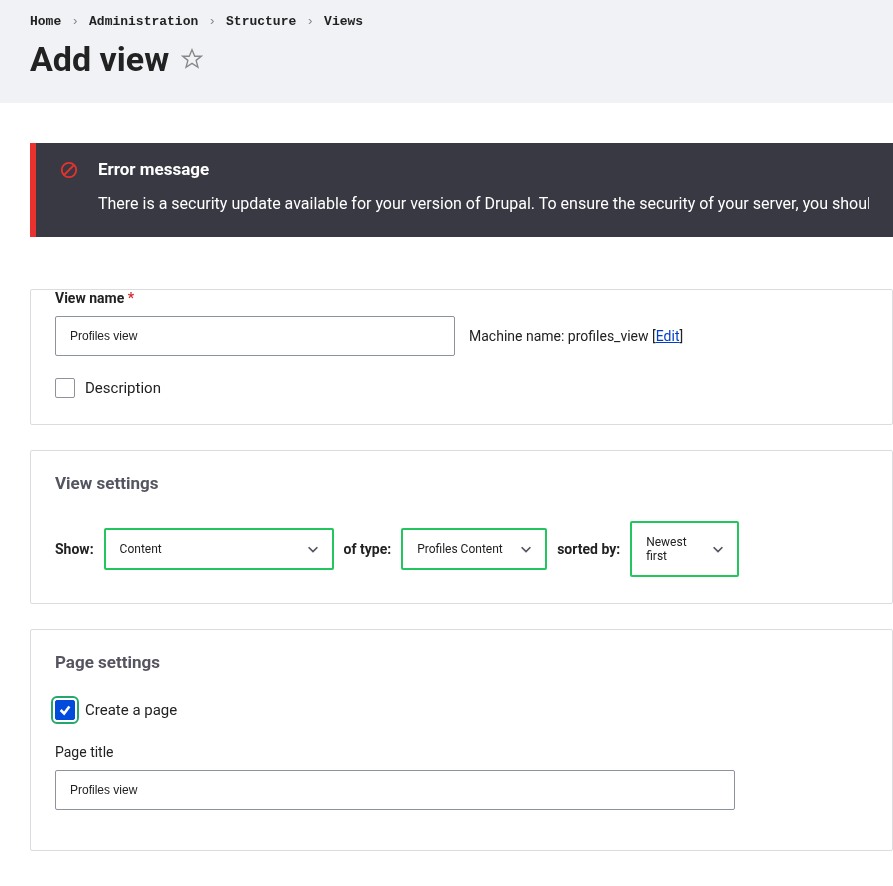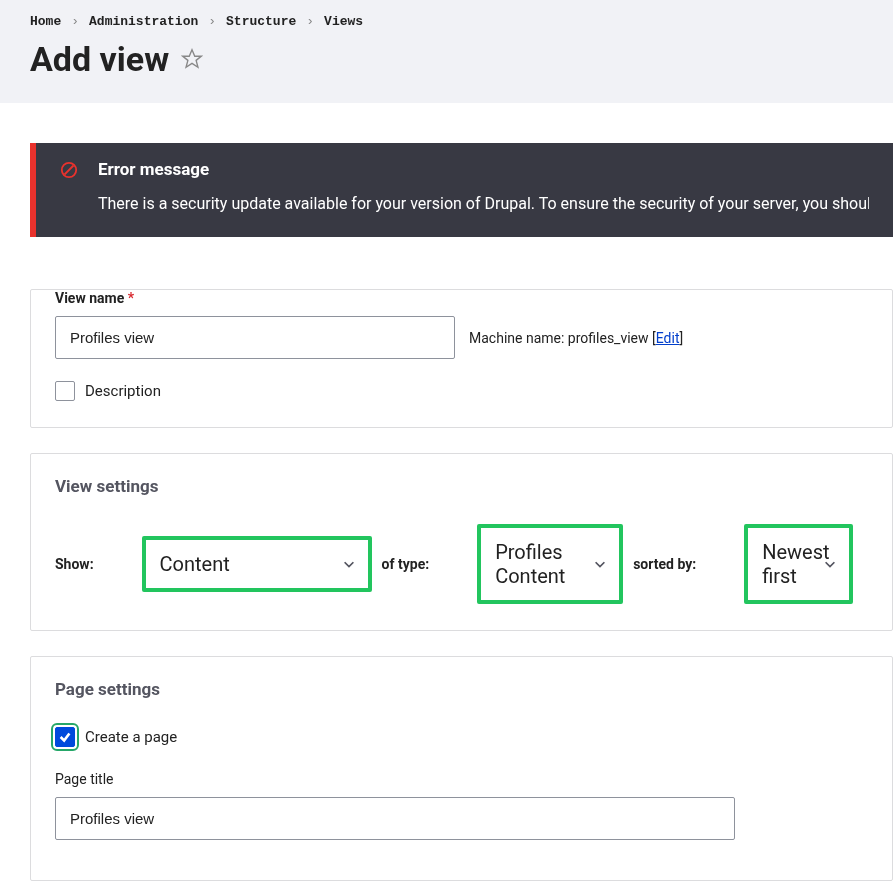--- a/index.html
+++ b/index.html
@@ -95,21 +95,21 @@
       font-weight: 700;
       color: #222;
       display: block;
       margin-bottom: 10px;
     }
     .required-star { color: #d8292f; }
     .text-input {
       border: 1px solid #8e929c;
       border-radius: 2px;
       padding: 12px 14px;
-      font-size: 15px;
+      font-size: 12px;
       width: 400px;
       color: #222;
     }
     .text-input.wide { width: 680px; }
     .row-inline {
       display: flex;
       align-items: center;
       gap: 14px;
     }
     .machine-name {
@@ -149,30 +149,29 @@
     .cb svg { display: none; width: 14px; height: 14px; stroke: #fff; stroke-width: 3; fill: none; }
     .checkbox-label { font-size: 15px; }
     .select-row {
       display: flex;
       align-items: center;
       gap: 10px;
       flex-wrap: wrap;
     }
     .select-label { font-size: 14px; font-weight: 700; }
     .select-field {
-      border: 4px solid #22c55e;
+      border: 2px solid #22c55e;
       border-radius: 2px;
       padding: 12px 40px 12px 14px;
-      font-size: 20px;
+      font-size: 12px;
       background: #fff;
       position: relative;
       display: inline-flex;
       align-items: center;
       cursor: pointer;
-      margin-left: 38px;
     }
     .select-field .chev {
       position: absolute;
       right: 12px;
       width: 14px;
       height: 14px;
       stroke: #545560;
       stroke-width: 2;
       fill: none;
     }

